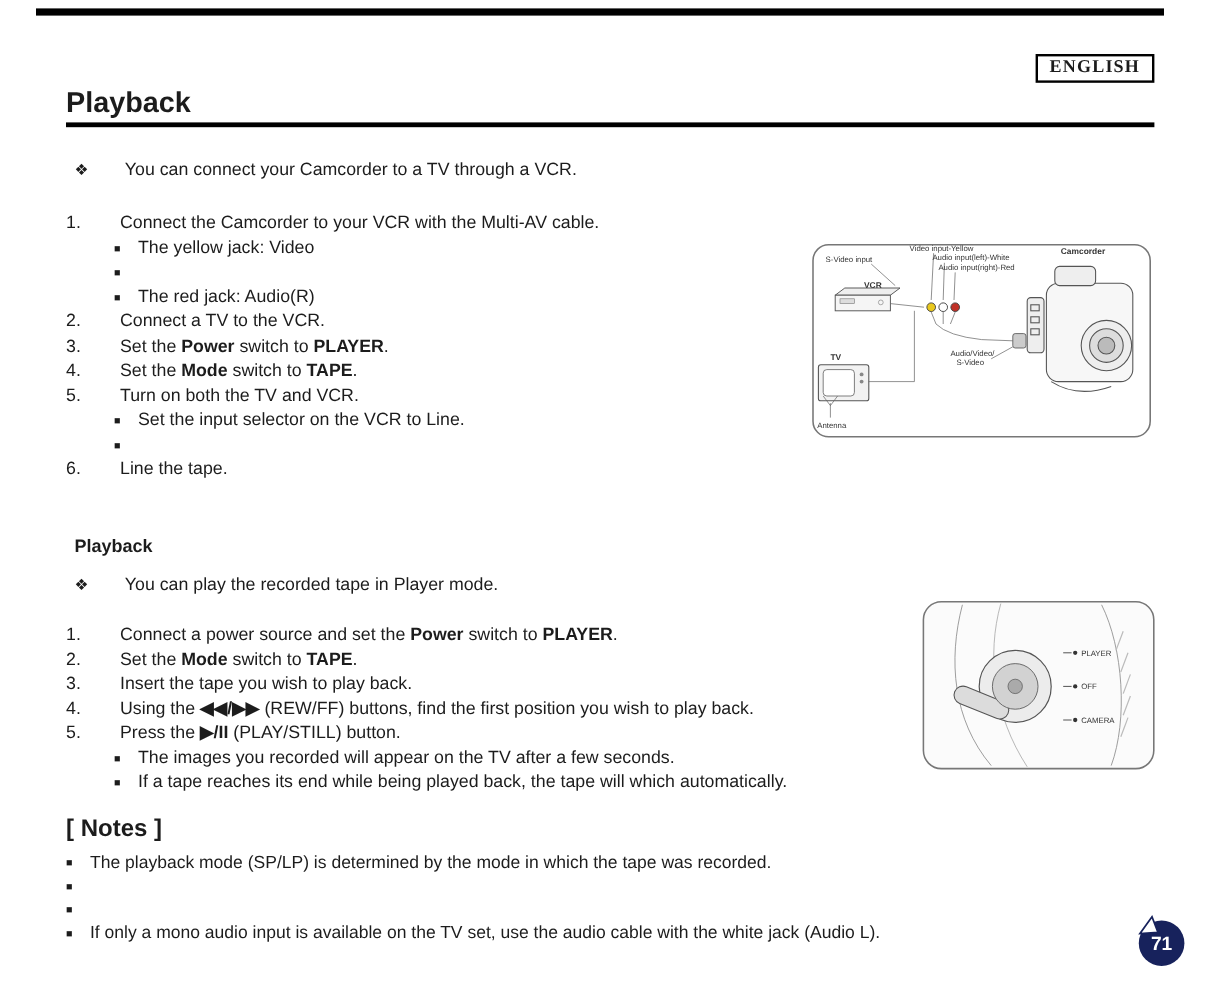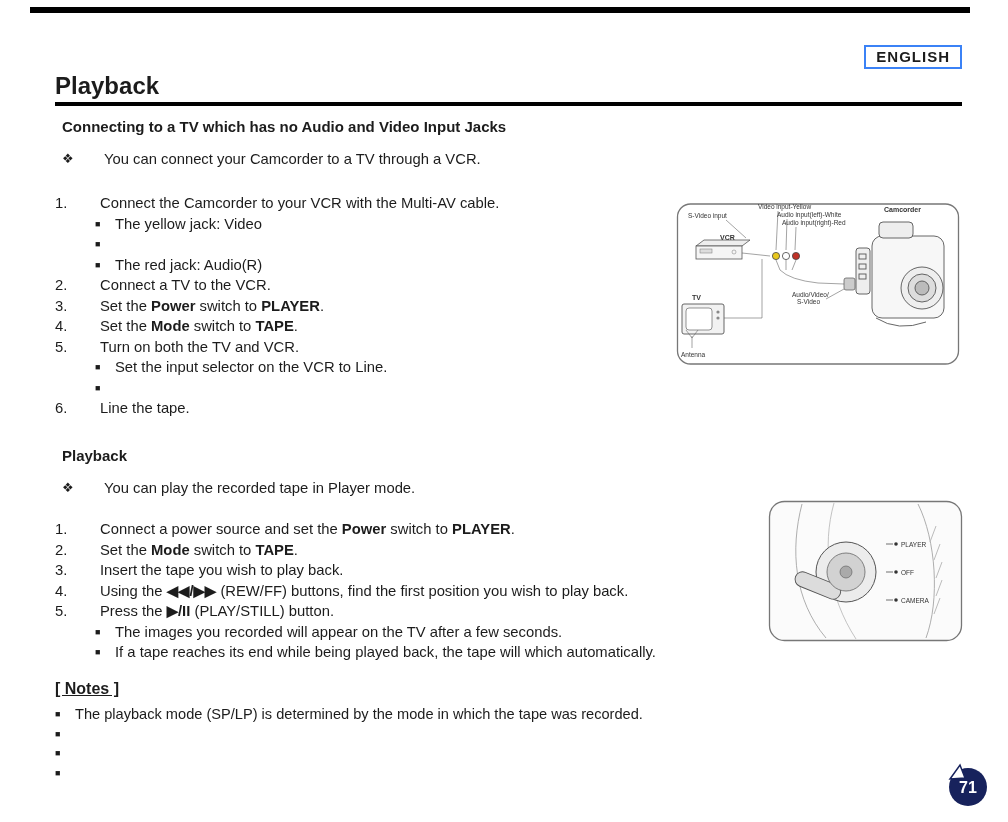--- a/index.html
+++ b/index.html
@@ -2,22 +2,22 @@
 <html><head>
 <meta charset="utf-8">
 <style>
   html,body { margin:0; padding:0; background:#ffffff; }
   .page {
     position:relative; width:1008px; height:822px; background:#ffffff;
     font-family:"Liberation Sans", sans-serif; color:#1c1c1c; overflow:hidden;
   }
   .top-bar { position:absolute; left:30px; top:7px; width:940px; height:6px; background:#000; }
   .english-box {
-    position:absolute; top:45px; right:46px; border:2px solid #3b82f6;
-    padding:1px 10px 2px 10px; font-weight:bold; font-size:15px; letter-spacing:1px;
+    position:absolute; top:45px; right:46px; border:2px solid #000000;
+    padding:1px 10px 2px 10px; font-weight:bold; font-size:15px; letter-spacing:1px;font-family:Liberation Serif, serif;
   }
   .page-title { position:absolute; left:55px; top:72px; font-size:24px; font-weight:bold; }
   .title-rule { position:absolute; left:55px; top:102px; width:907px; height:4px; background:#000; }
 
   .section { position:absolute; }
   #section1 { left:55px; top:118px; width:618px; }
   #section2 { left:55px; top:447px; width:695px; }
   #notes    { left:55px; top:680px; width:785px; }
 
   .section-heading { font-size:15px; font-weight:bold; margin:0 0 0 7px; }
@@ -28,21 +28,21 @@
   #section2 ol.steps { margin-top:21px; }
   ol.steps > li { margin:0; }
   .line { display:flex; }
   .num { width:25px; flex:none; }
   .txt { flex:1;margin-left:20px; }
   .b { font-weight:bold; }
   ul.subs { list-style:none; margin:0; padding:0 0 0 40px; }
   ul.subs li { display:flex; }
   .sq { width:20px; flex:none; font-size:9px; line-height:20.5px; }
 
-  .notes-heading { font-size:16px; font-weight:bold; margin:0;text-decoration:underline; }
+  .notes-heading { font-size:20px; font-weight:bold; margin:0; }
   ul.notes-list { list-style:none; margin:7px 0 0 0; padding:0; font-size:14.6px; line-height:19.6px; }
   ul.notes-list li { display:flex; }
   ul.notes-list .sq { line-height:19.6px; }
 
   .diagram1 { position:absolute; top:196px; right:47px; }
   .diagram2 { position:absolute; top:500px; right:45px; }
   .badge { position:absolute; right:18px; bottom:10px; }
 
   .dlab { font-size:6.5px; fill:#333; font-family:"Liberation Sans", sans-serif; }
   .b7 { font-weight:bold; font-size:7px; }
@@ -54,21 +54,20 @@
 
 <div class="page">
 
   <div class="top-bar"></div>
   <div class="english-box">ENGLISH</div>
 
   <div class="page-title">Playback</div>
   <div class="title-rule"></div>
 
   <div class="section" id="section1">
-    <h2 class="section-heading">Connecting to a TV which has no Audio and Video Input Jacks</h2>
     <div class="intro">
       <span class="clover">❖</span>
       <span class="txt">You can connect your Camcorder to a TV through a VCR.</span>
     </div>
     <ol class="steps">
       <li>
         <div class="line">
           <span class="num">1.</span>
           <span class="txt"><span>Connect the Camcorder to your VCR with the Multi-AV cable.</span></span>
         </div>
@@ -274,20 +273,21 @@
           <span>The playback mode (SP/LP) is determined by the mode in which the tape was recorded.</span>
         </li>
       <li>
           <span class="sq">■</span>
         </li>
       <li>
           <span class="sq">■</span>
         </li>
       <li>
           <span class="sq">■</span>
+          <span>If only a mono audio input is available on the TV set, use the audio cable with the white jack (Audio L).</span>
         </li>
     </ul>
   </div>
 
   <div class="badge">
     <svg width="46" height="46" viewBox="0 0 46 46">
       <circle cx="24" cy="25" r="19" fill="#17225c"></circle>
       <polygon points="6,17 16,3 21,16" fill="#ffffff" stroke="#17225c" stroke-width="1.5"></polygon>
       <text x="24" y="31" text-anchor="middle" class="badge-num">71</text>
     </svg>

